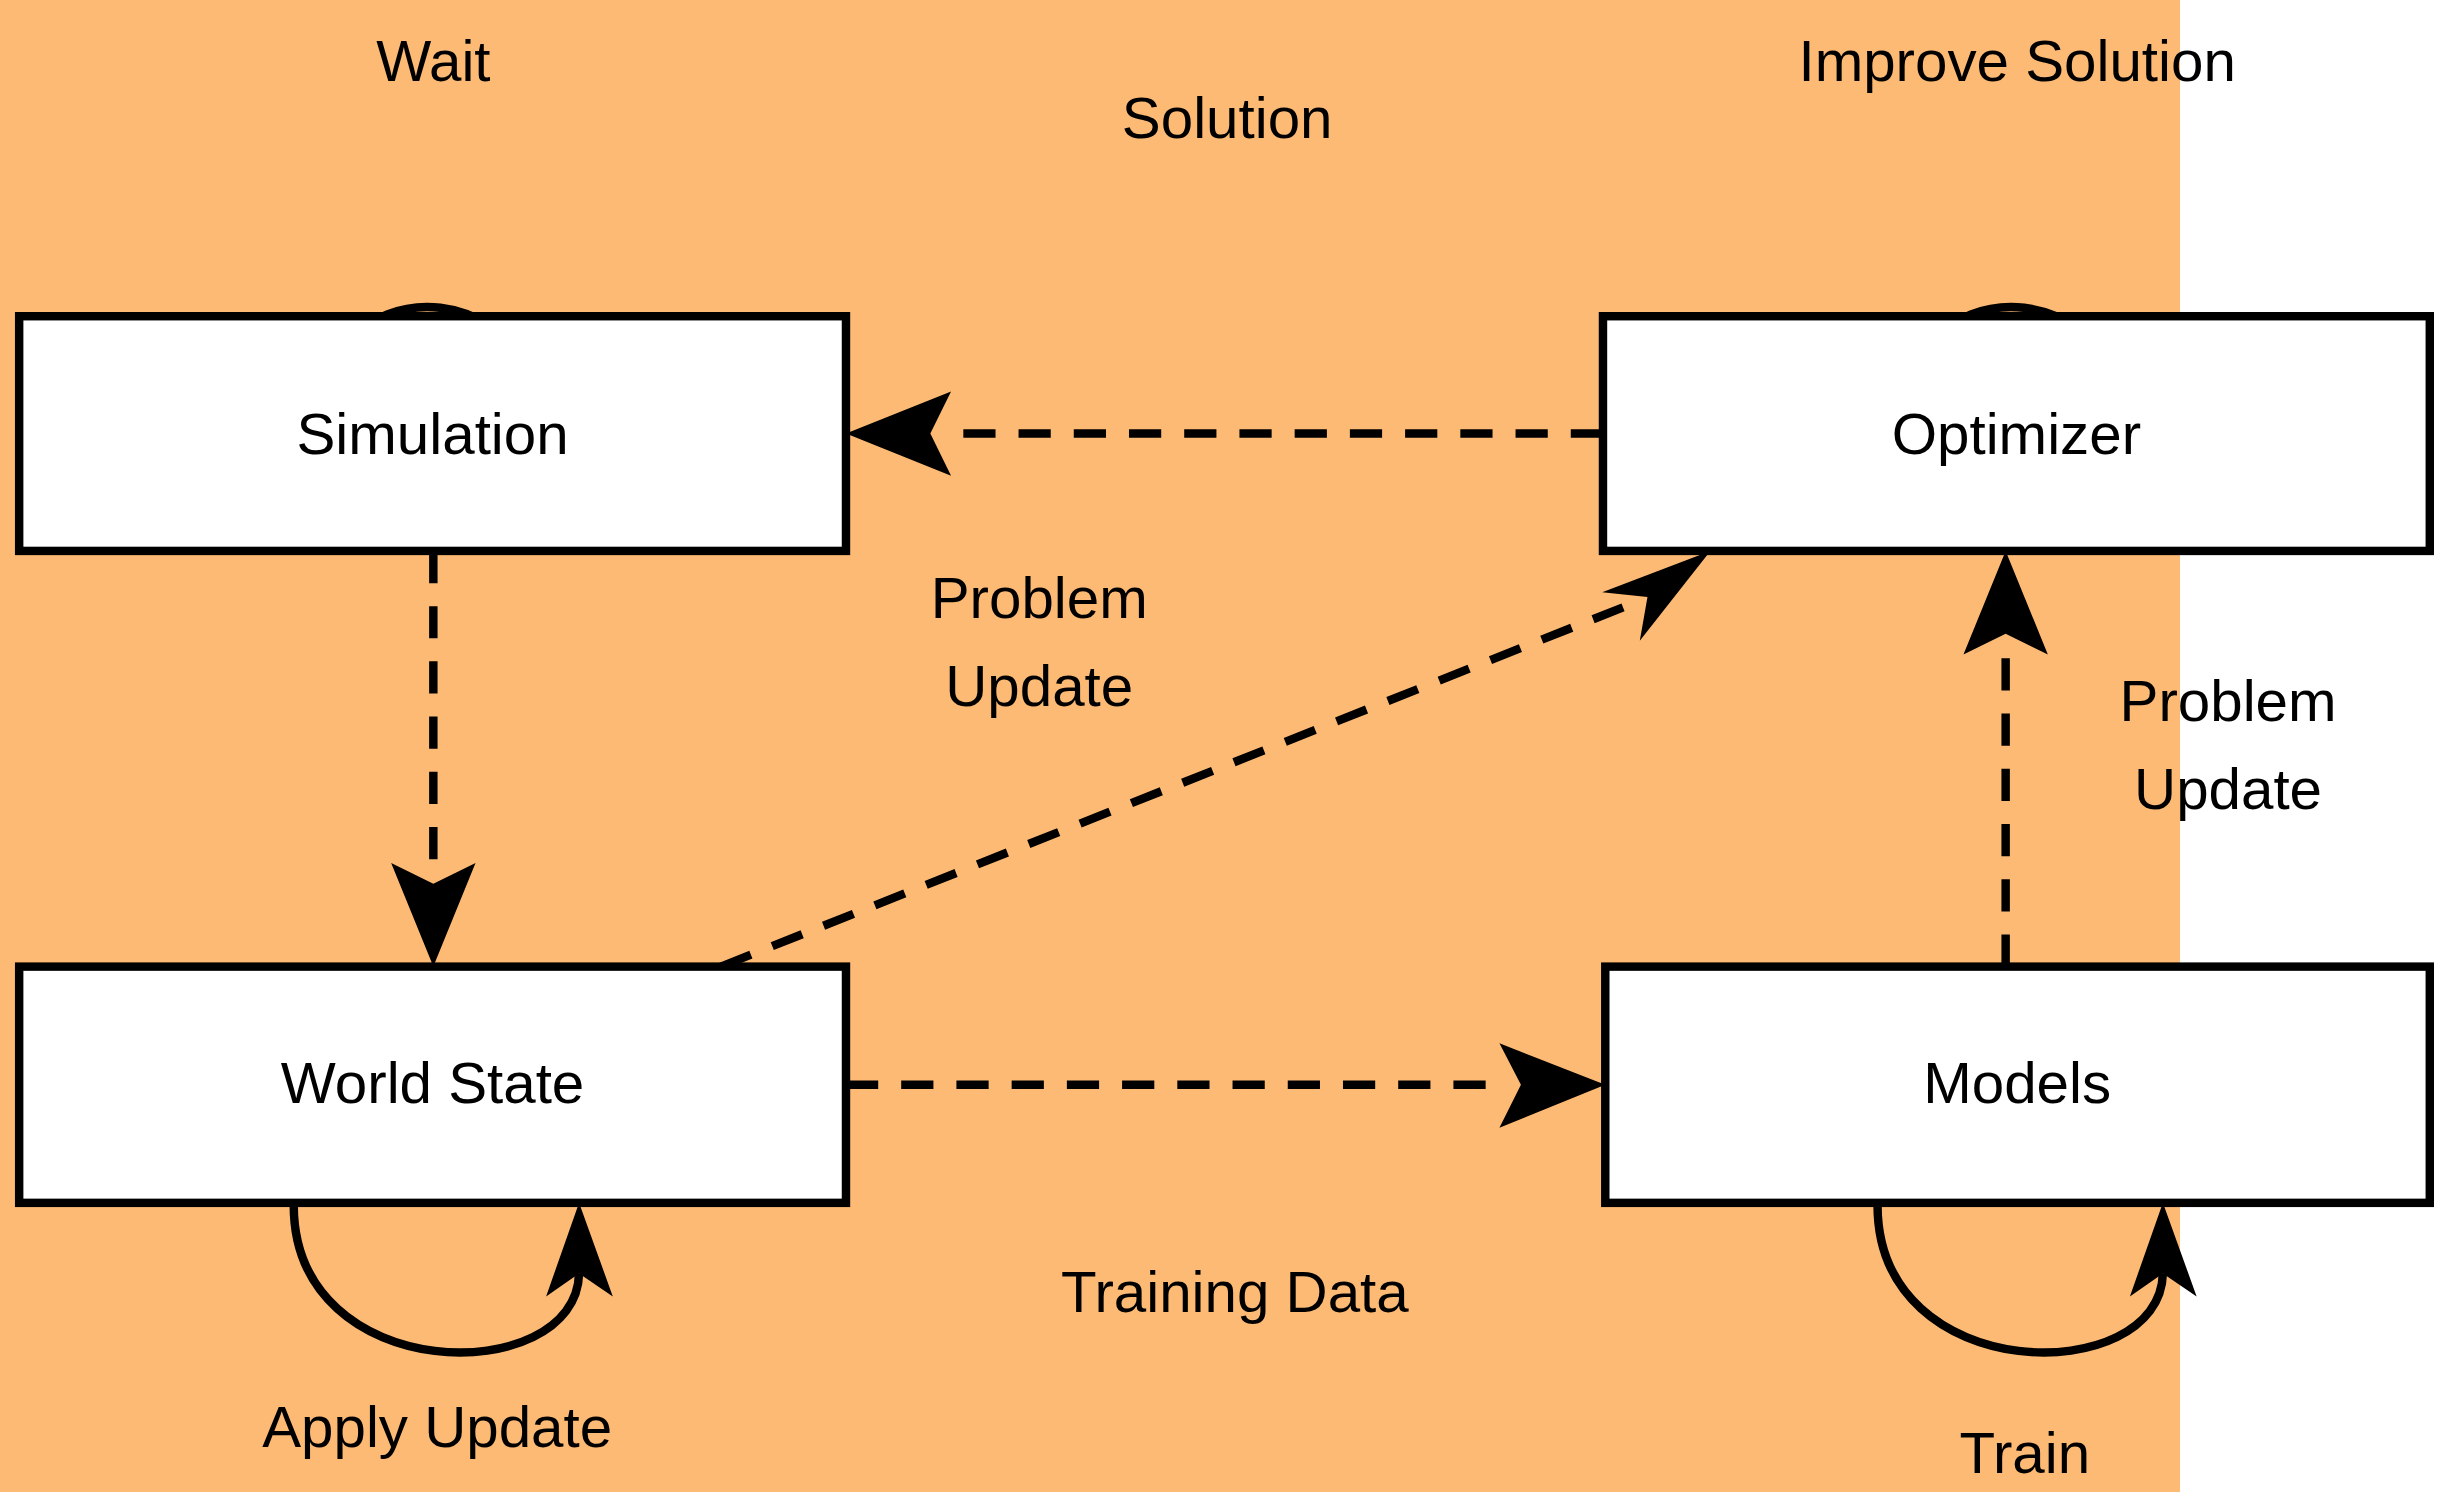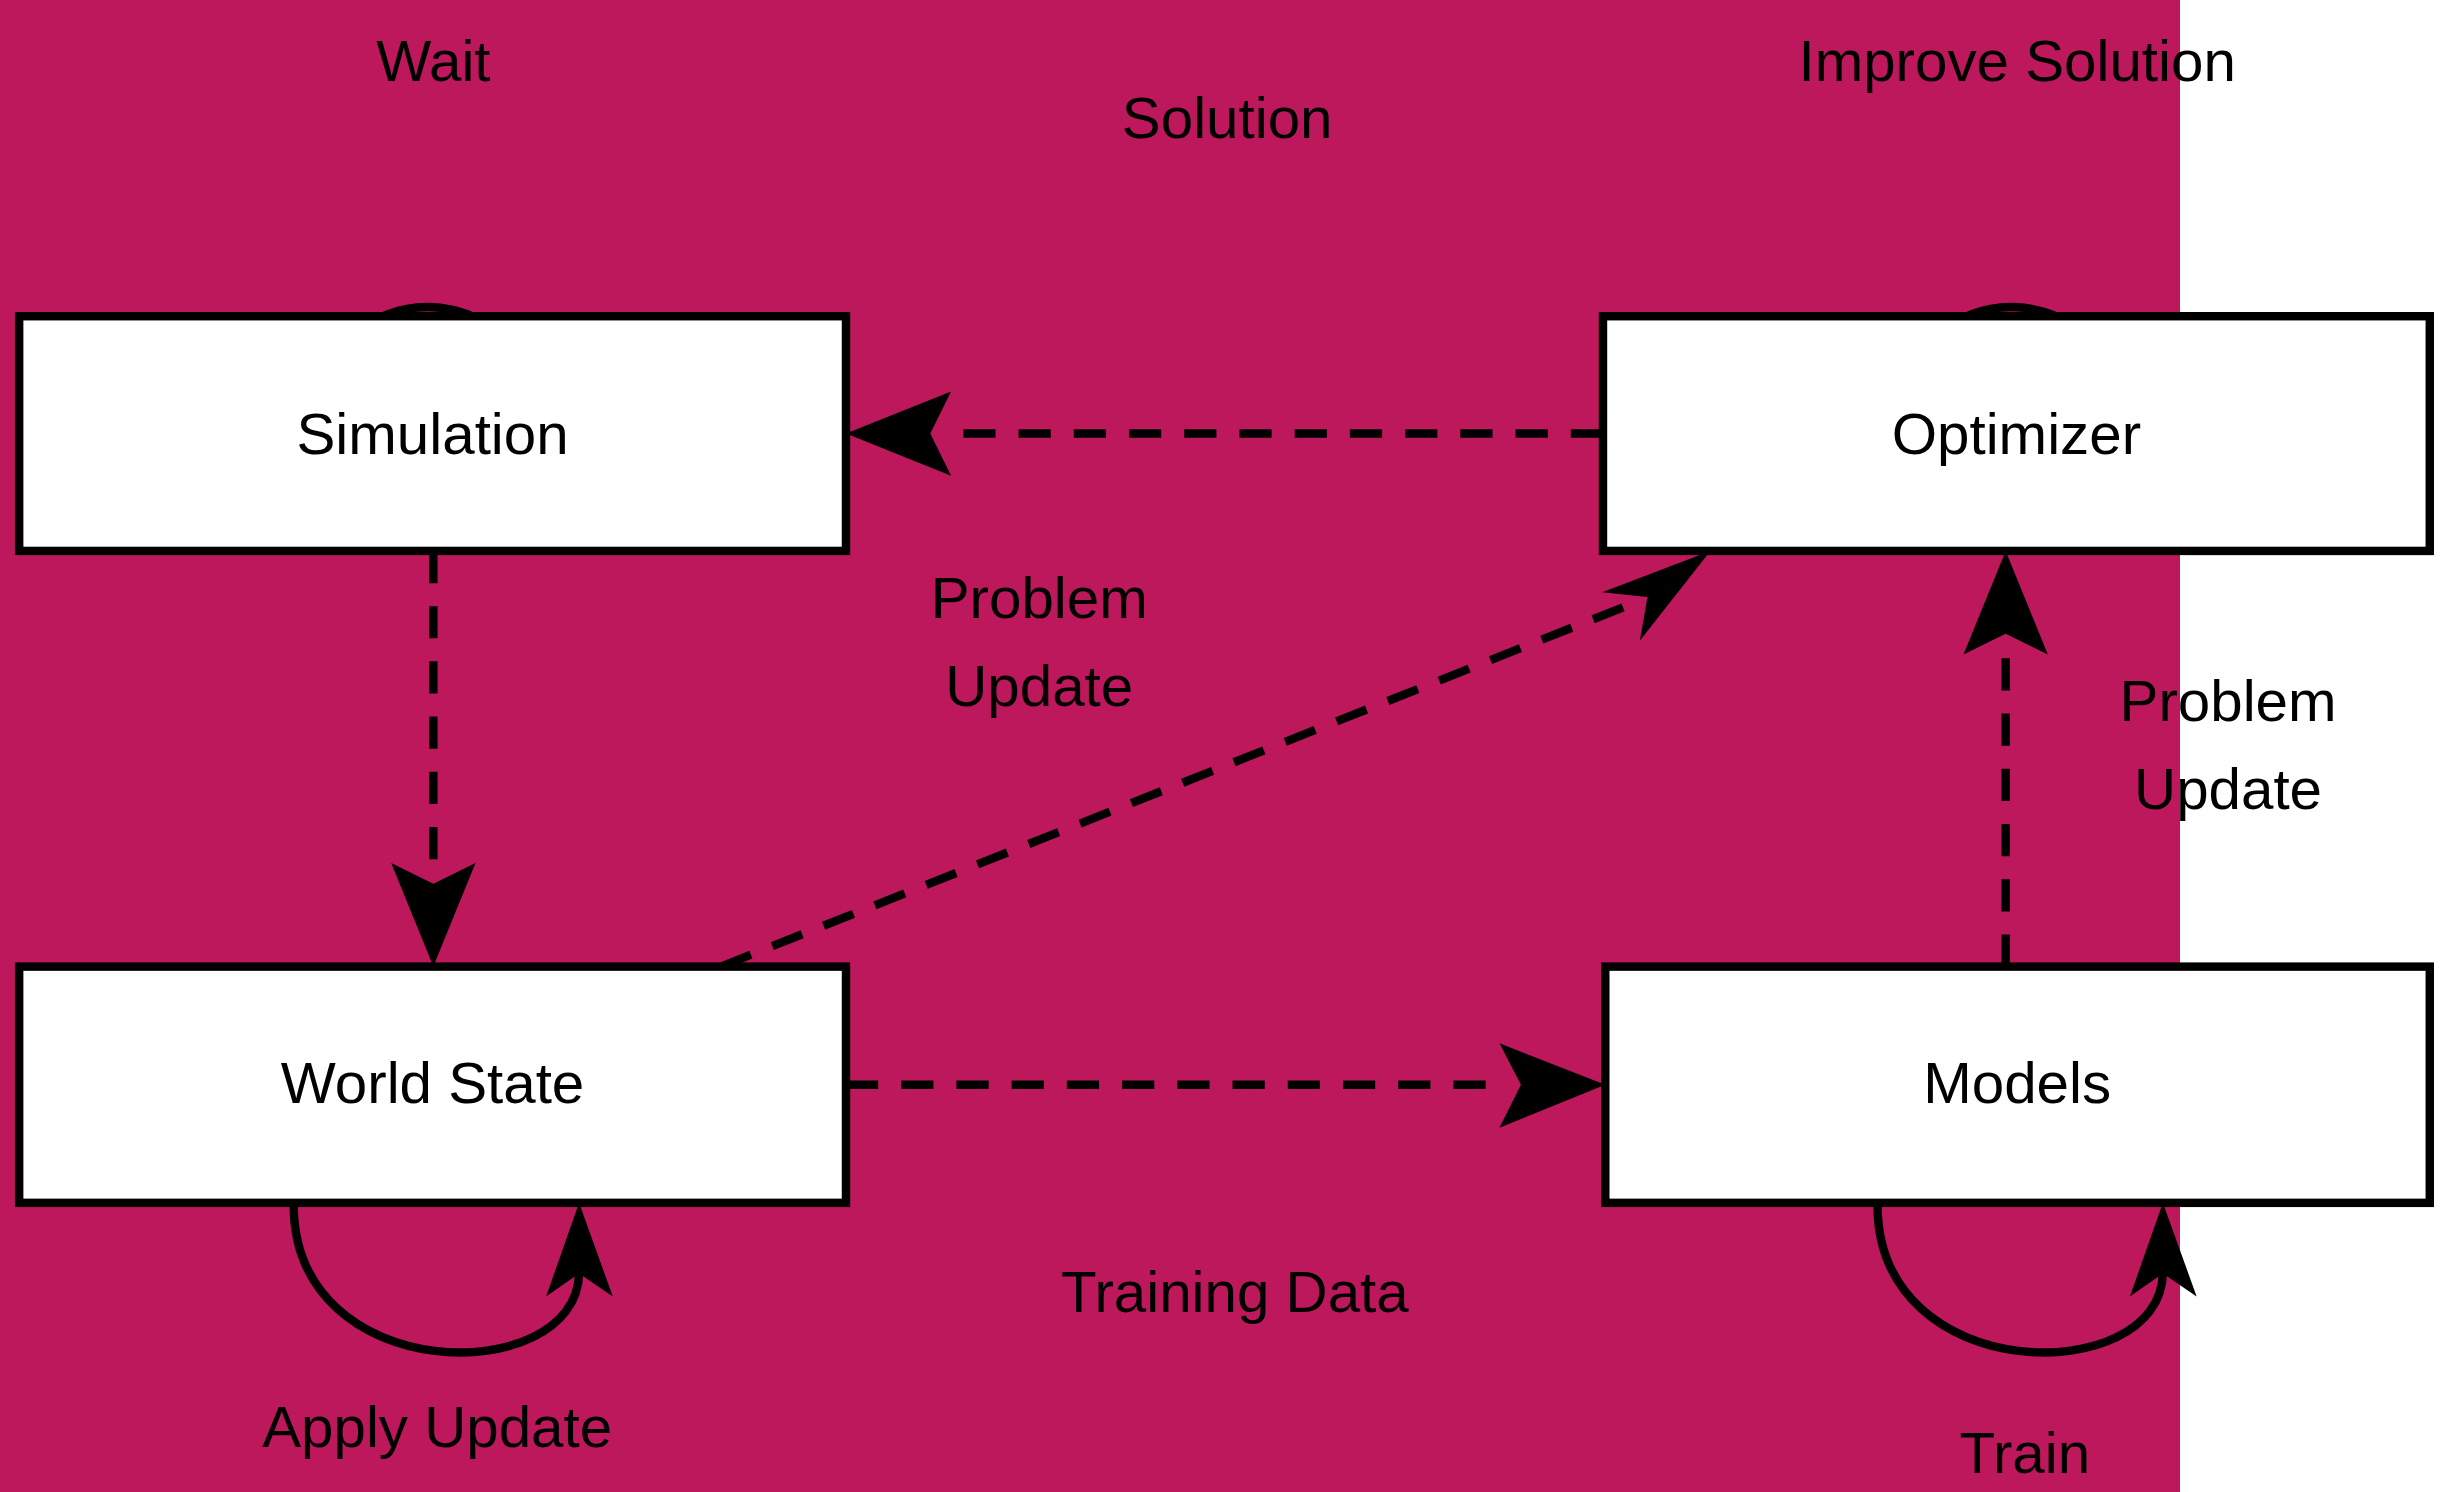--- a/index.html
+++ b/index.html
@@ -11,21 +11,21 @@
   body {
     width: 2462px;
     height: 1493px;
     overflow: hidden;
     font-family: "Liberation Sans", sans-serif;
   }
   #diagram-root {
     position: relative;
     width: 2180px;
     height: 1493px;
-    background: #be185d;
+    background: #fdba74;
   }
   svg#diagram-svg {
     display: block;
     width: 2462px;
     height: 1493px;
   }
   .node-box {
     fill: #ffffff;
     stroke: #000000;
     stroke-width: 11;

